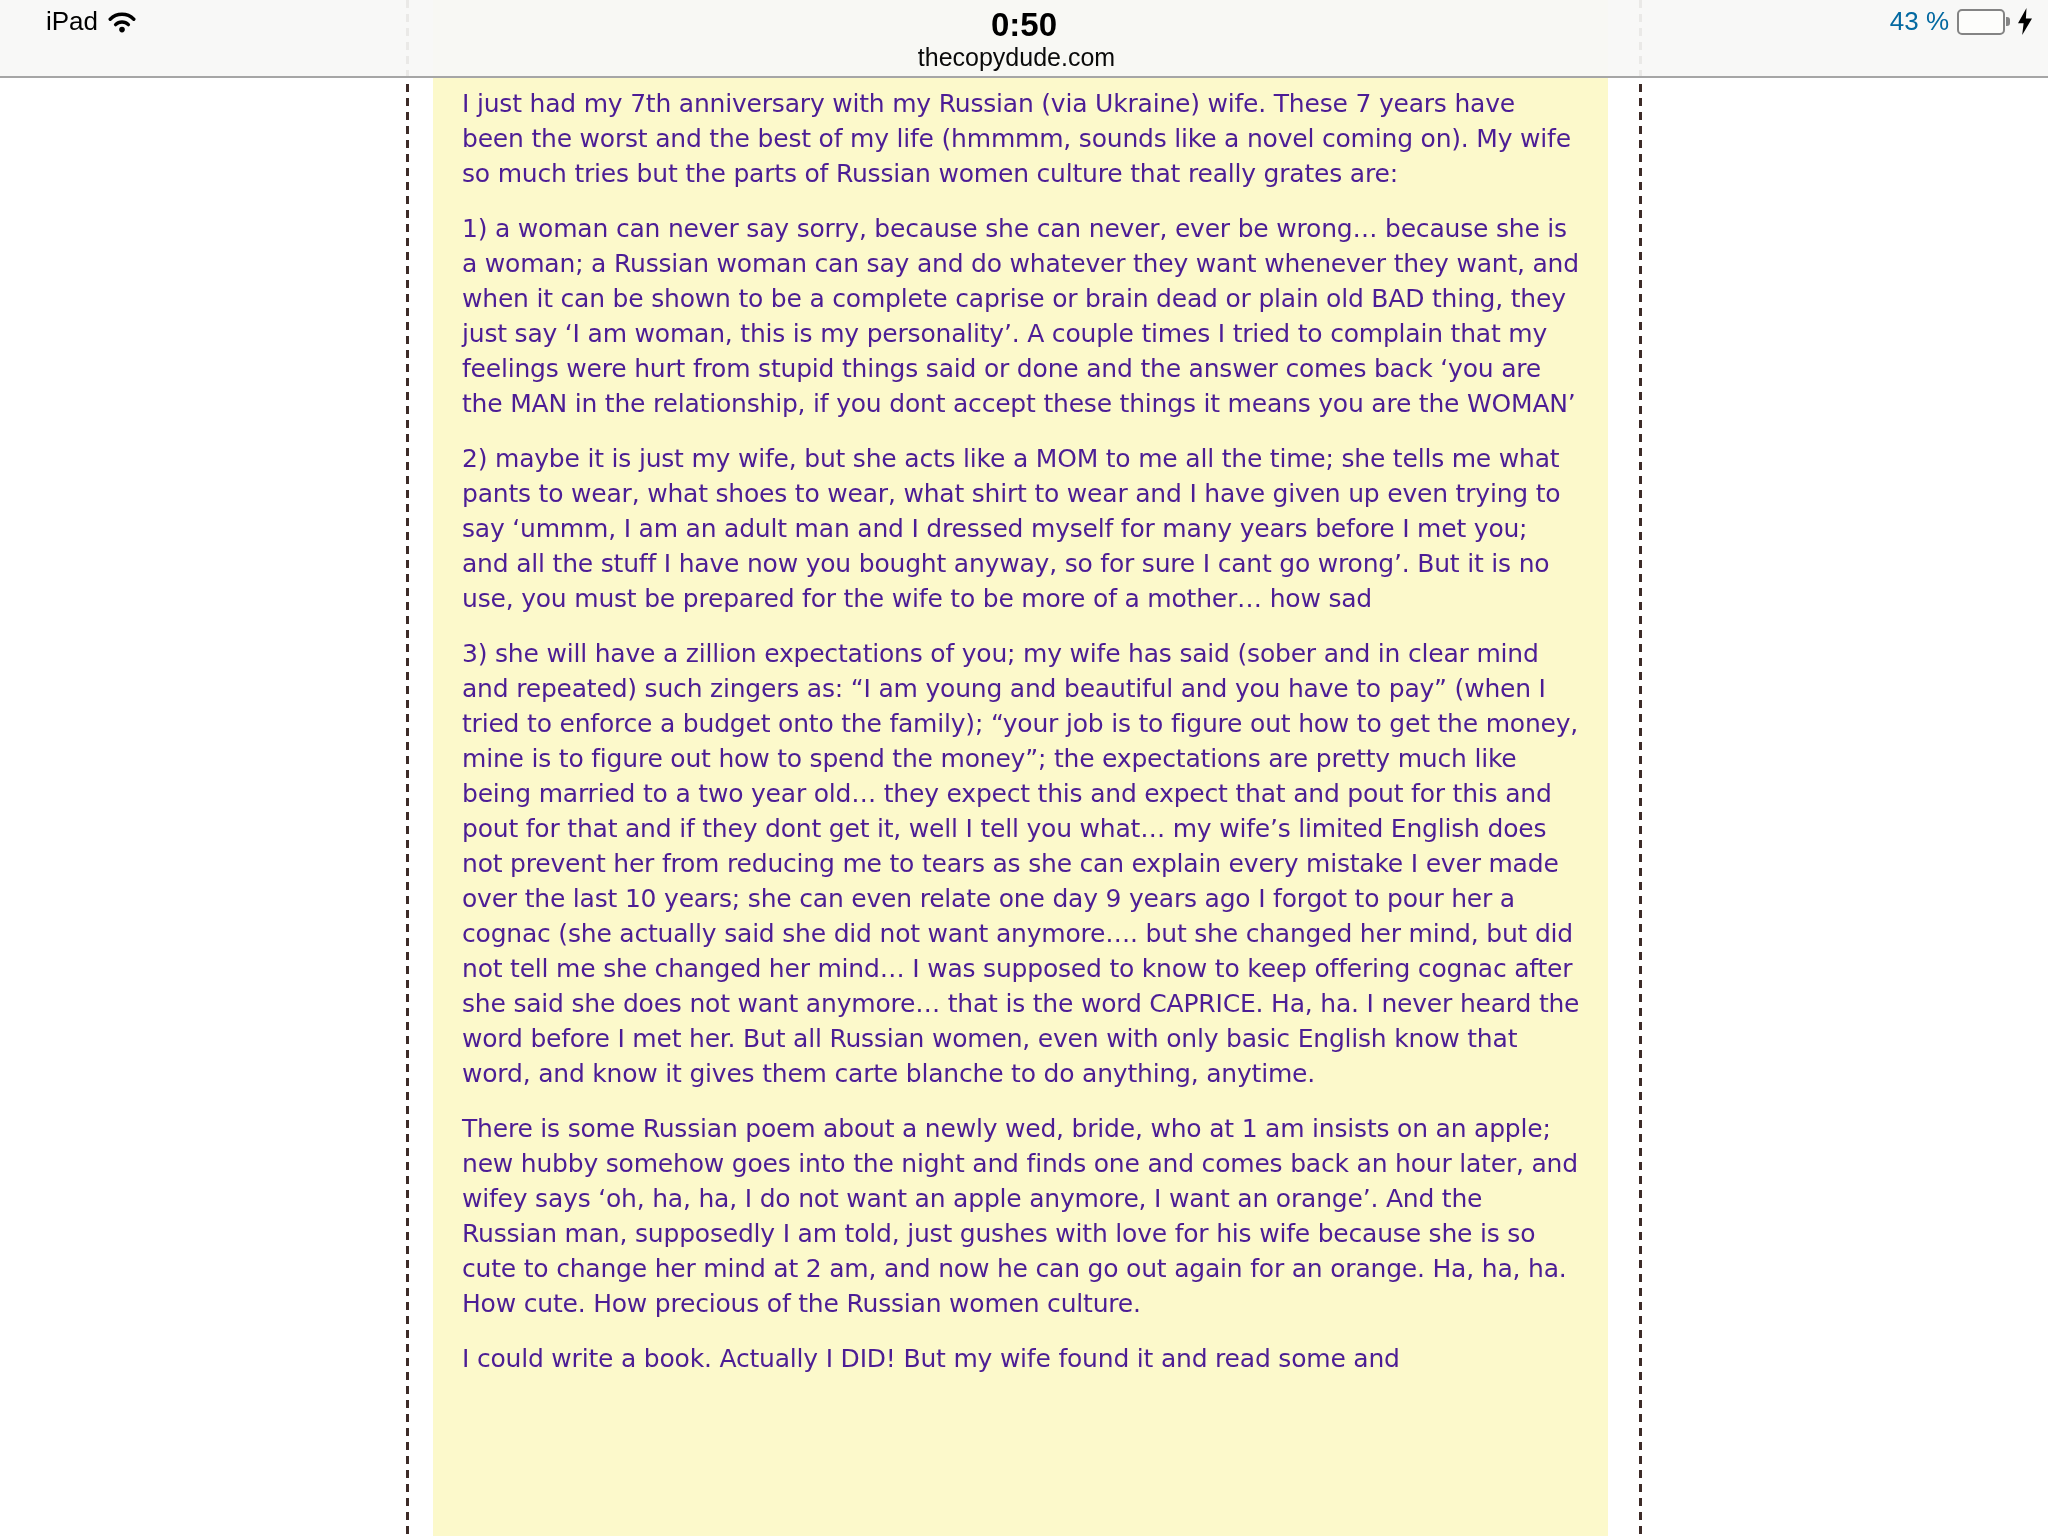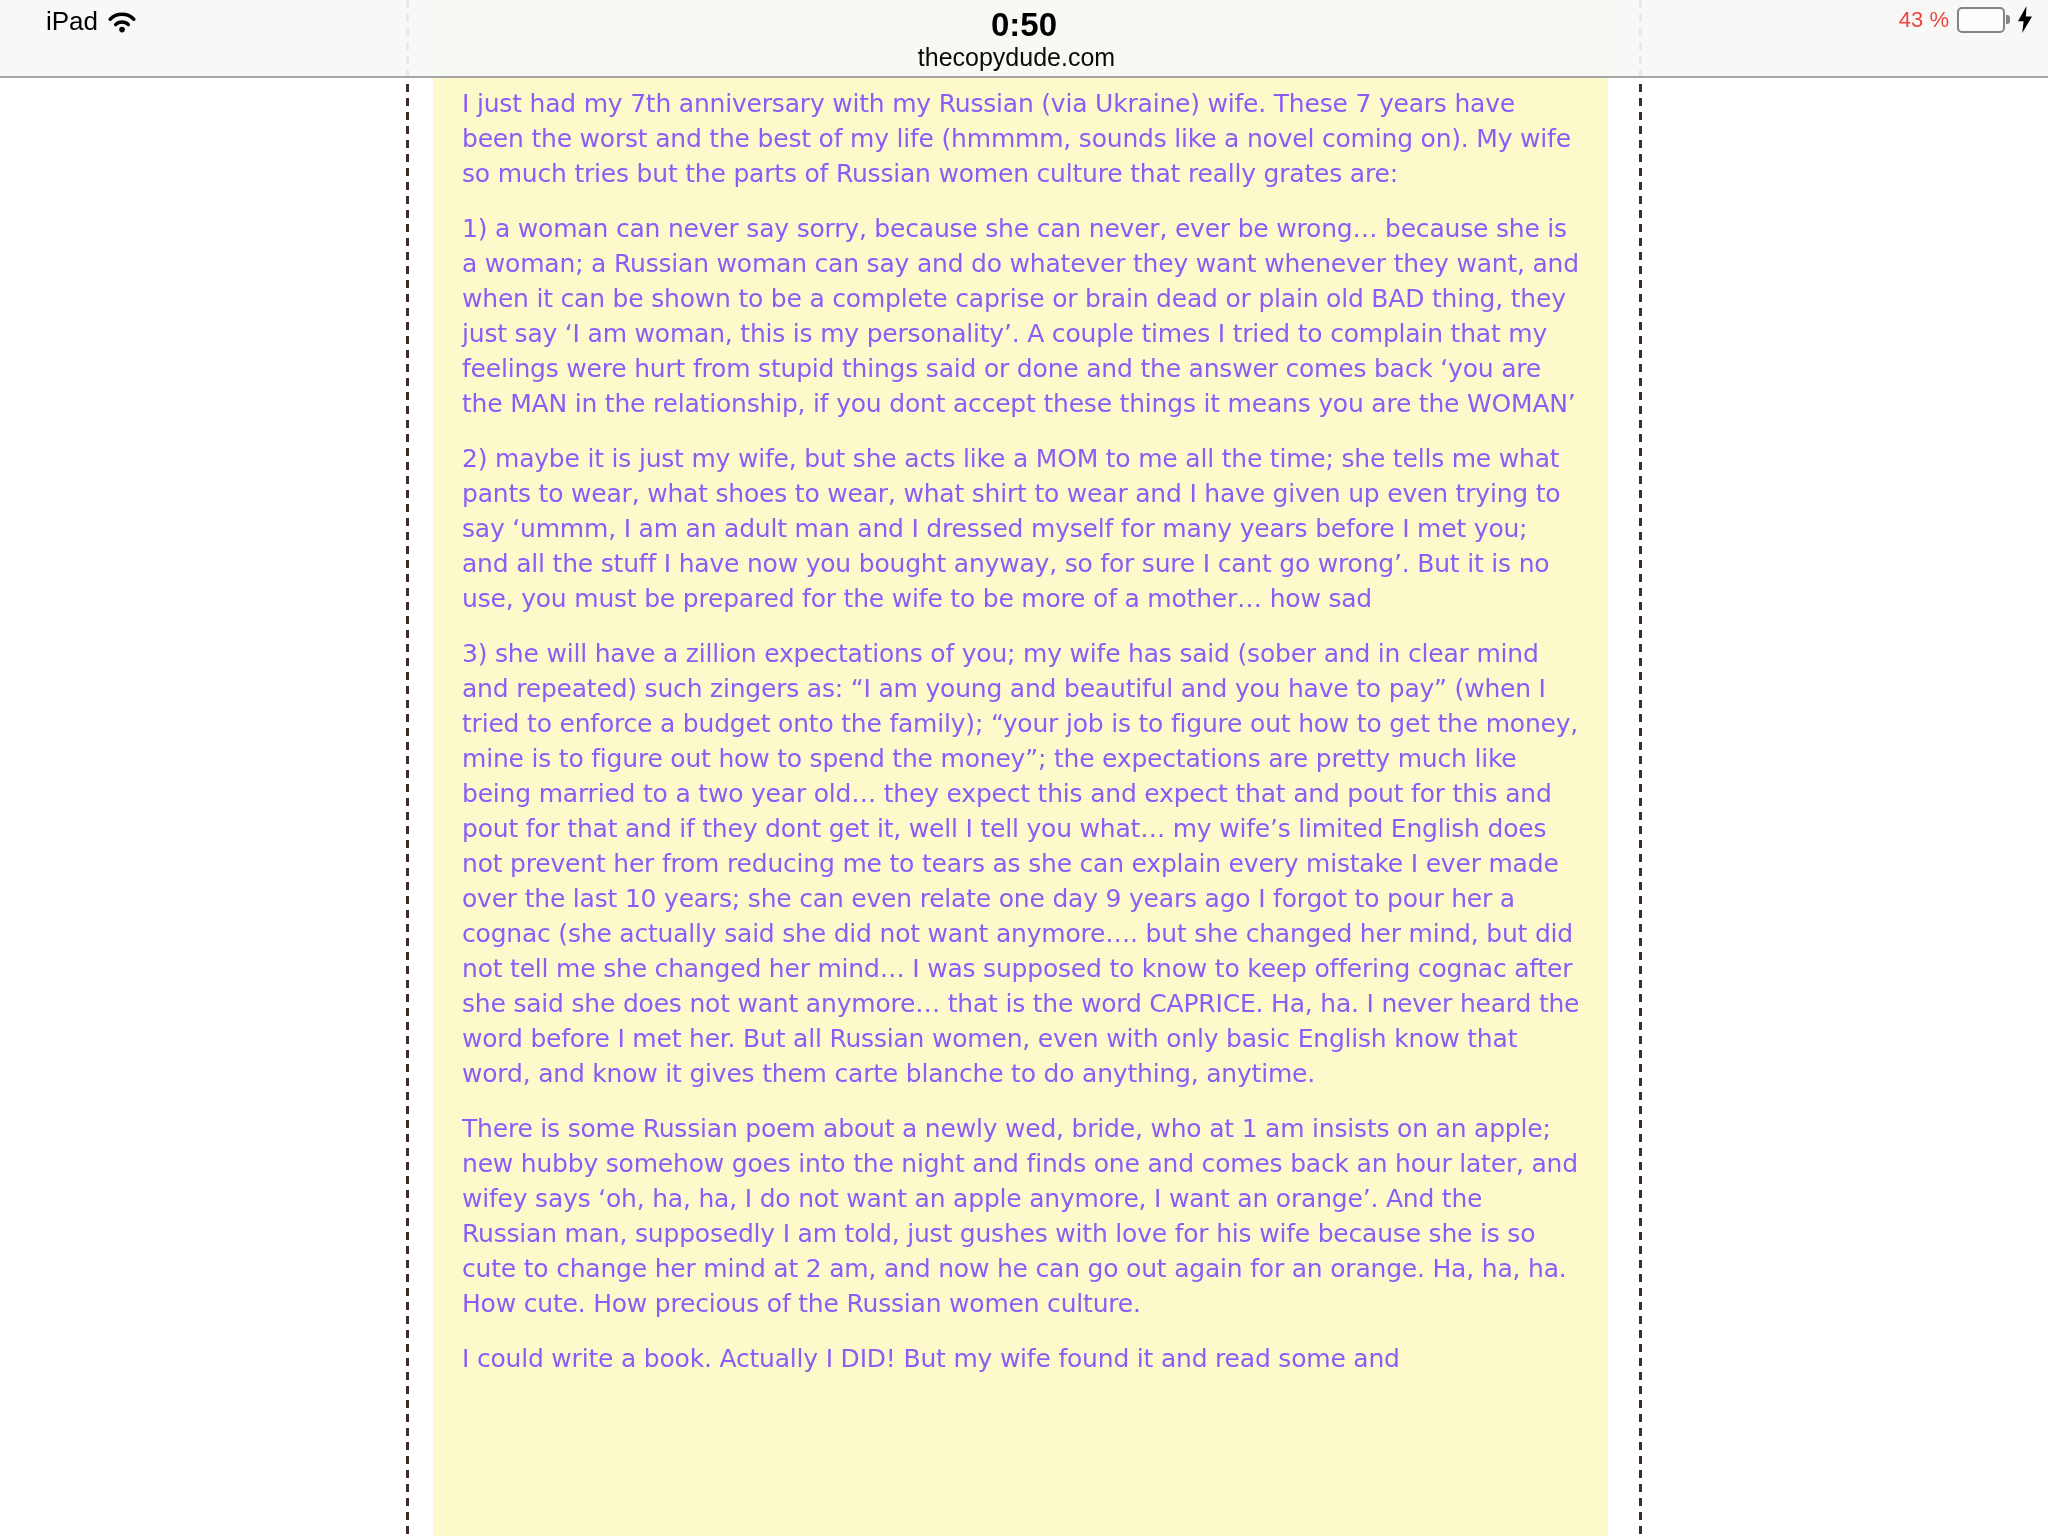--- a/index.html
+++ b/index.html
@@ -42,21 +42,21 @@
     box-sizing: border-box;
     background: #fcf9cb;
     padding: 86px 28px 30px 29px;
   }
   .comment-block p {
     margin: 0 0 20px 0;
     font-family: "DejaVu Sans", sans-serif;
     font-size: 25px;
     line-height: 35px;
     letter-spacing: -0.2px;
-    color: #8b5cf6;
+    color: #4c1d95;
   }
 
   
   .top-chrome {
     position: absolute;
     top: 0;
     left: 0;
     width: 2048px;
     height: 78px;
     box-sizing: border-box;
@@ -96,22 +96,22 @@
   }
   .battery-cluster {
     position: absolute;
     right: 16px;
     top: 6px;
     display: flex;
     align-items: center;
     gap: 8px;
   }
   .battery-percent {
-    font-size: 22px;
-    color: #ef4444;
+    font-size: 26px;
+    color: #0369a1;
   }
   .battery-icon {
     display: flex;
     align-items: center;
   }
   .battery-body {
     width: 42px;
     height: 20px;
     border: 2px solid #848484;
     border-radius: 5px;

